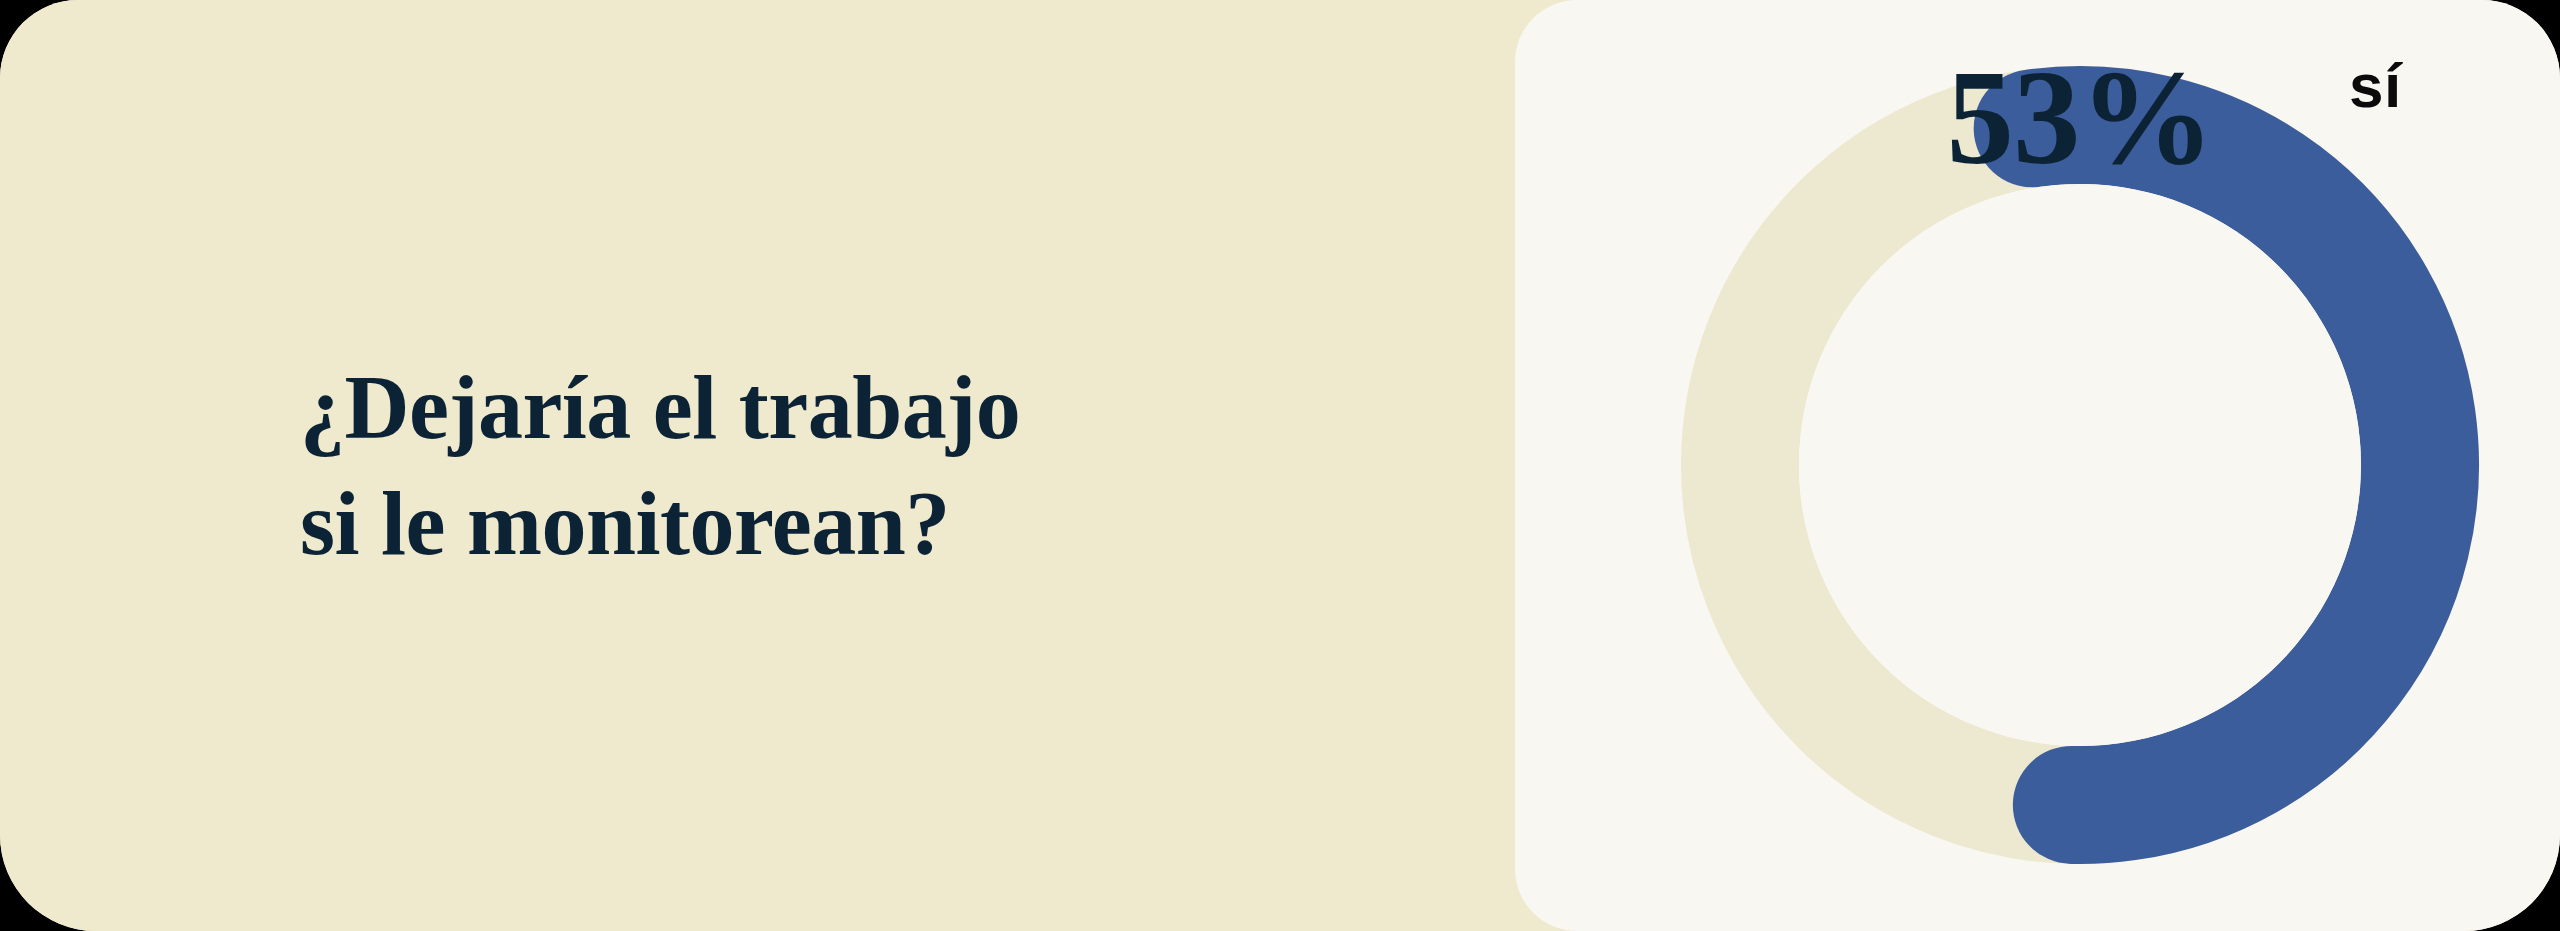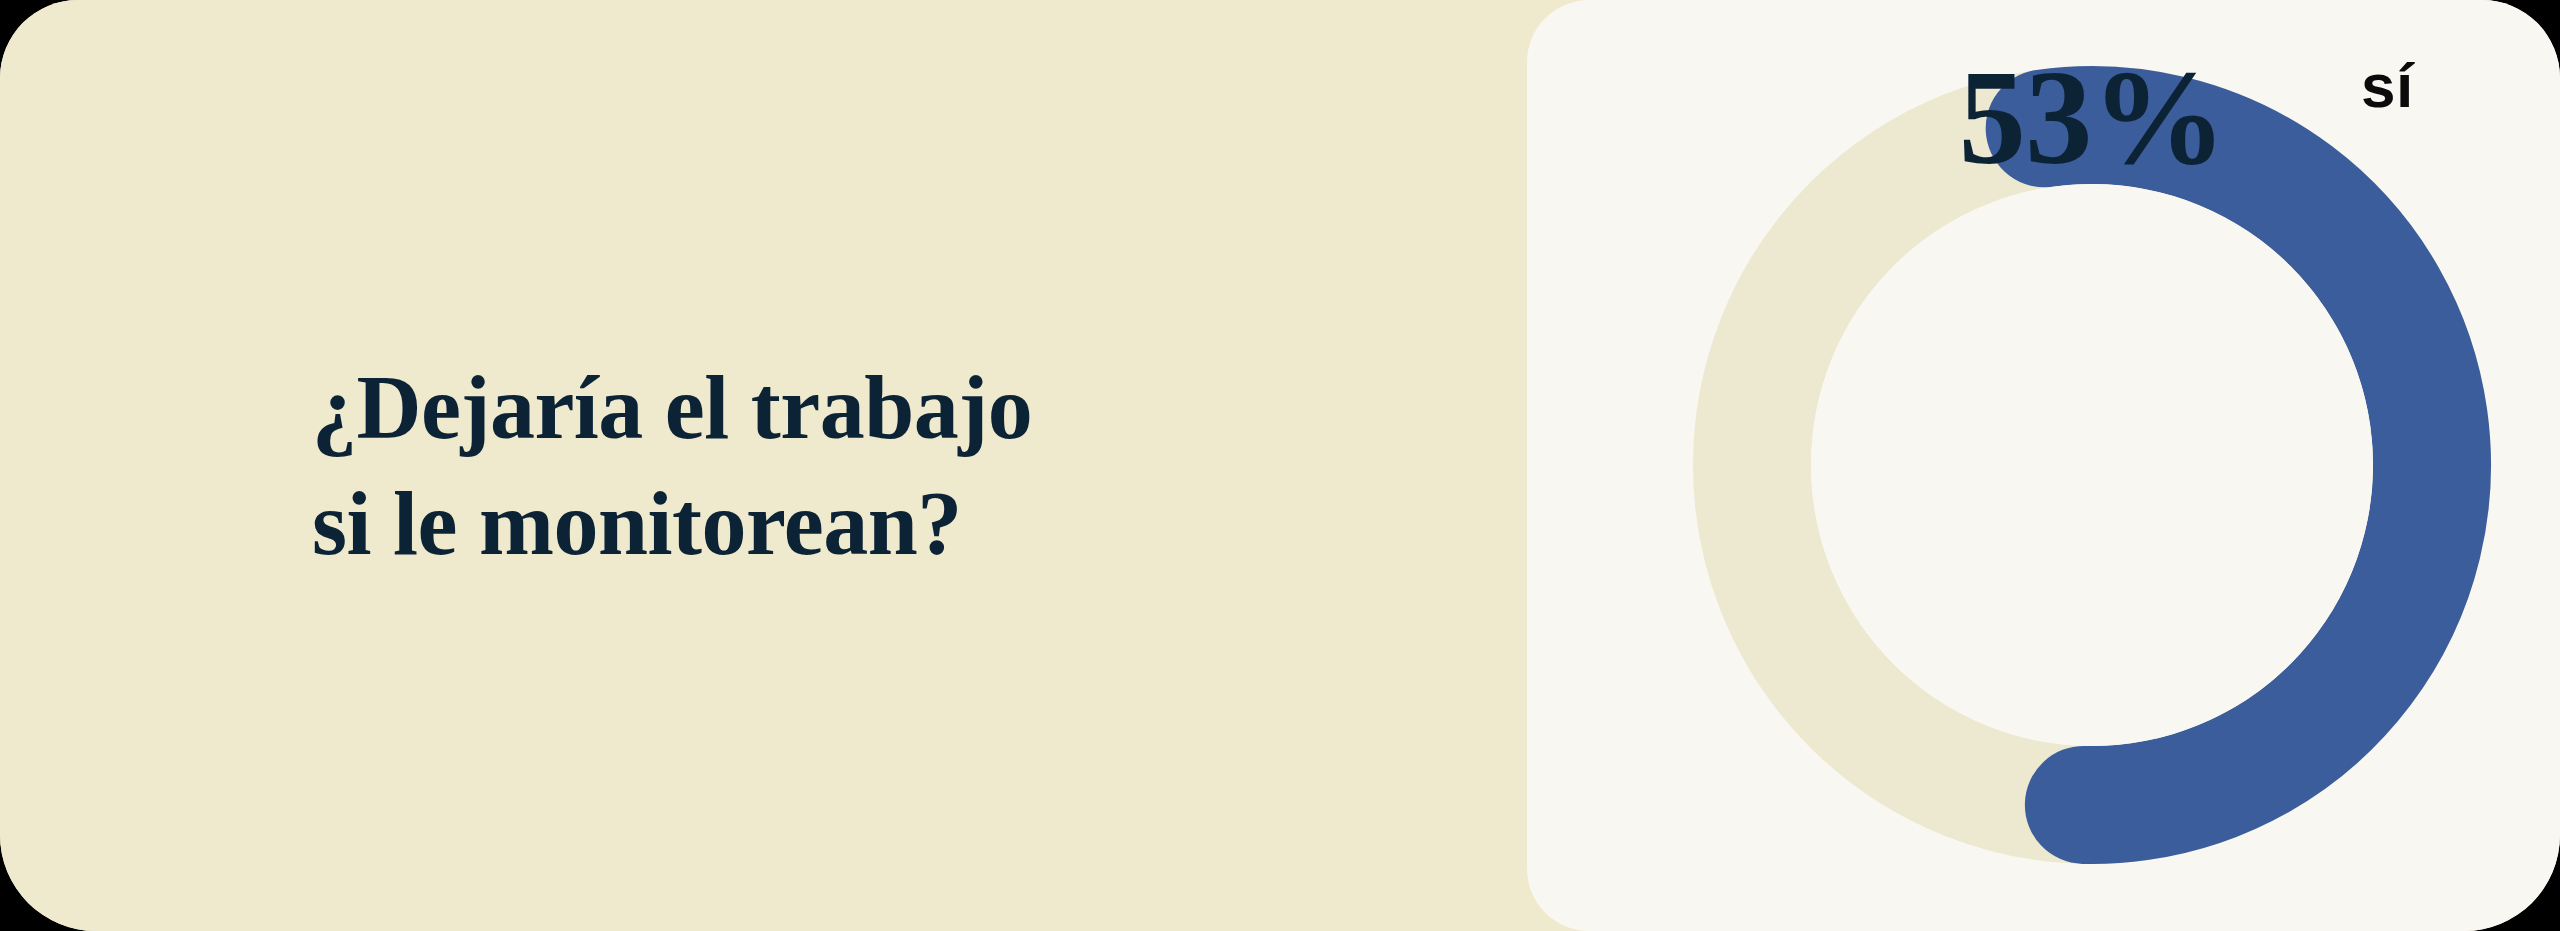--- a/index.html
+++ b/index.html
@@ -31,21 +31,20 @@
 
   
   .left-panel {
     position: relative;
     width: 1515px;
     height: 931px;
     background: #EFE9CE;
     flex: 0 0 1515px;
     display: flex;
     align-items: center;
-    padding-left: 12px;
   }
 
   .question {
     margin: 0;
     padding: 0 0 0 300px;
     color: #0C2336;
     font-family: "Liberation Serif", "DejaVu Serif", serif;
     font-weight: 700;
     font-size: 90px;
     line-height: 1.28;

